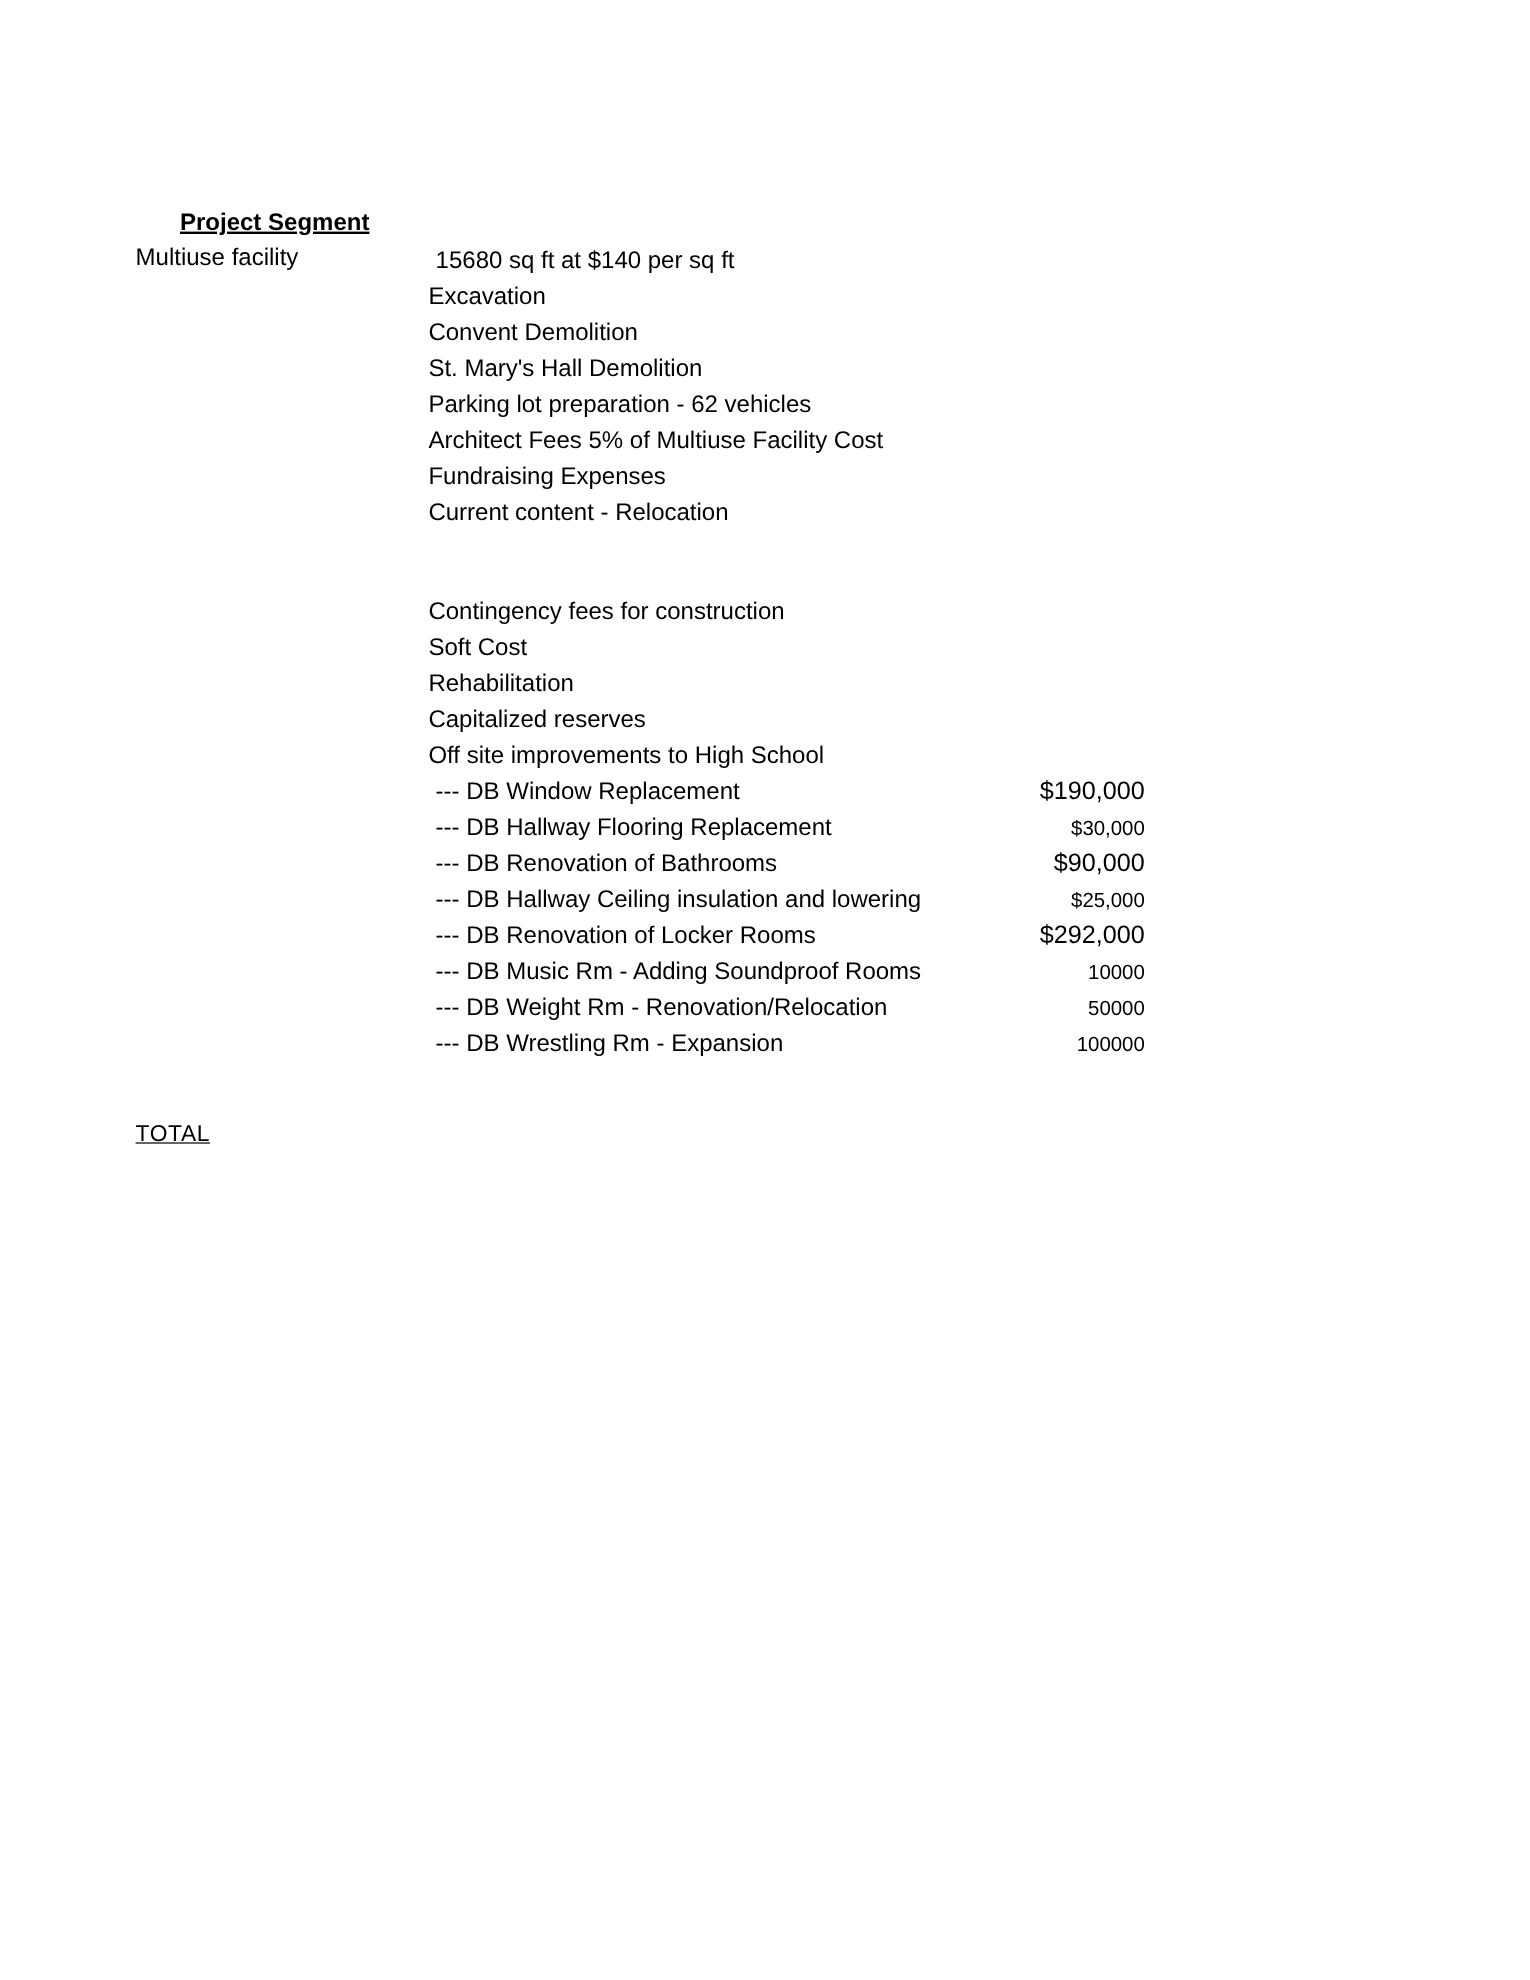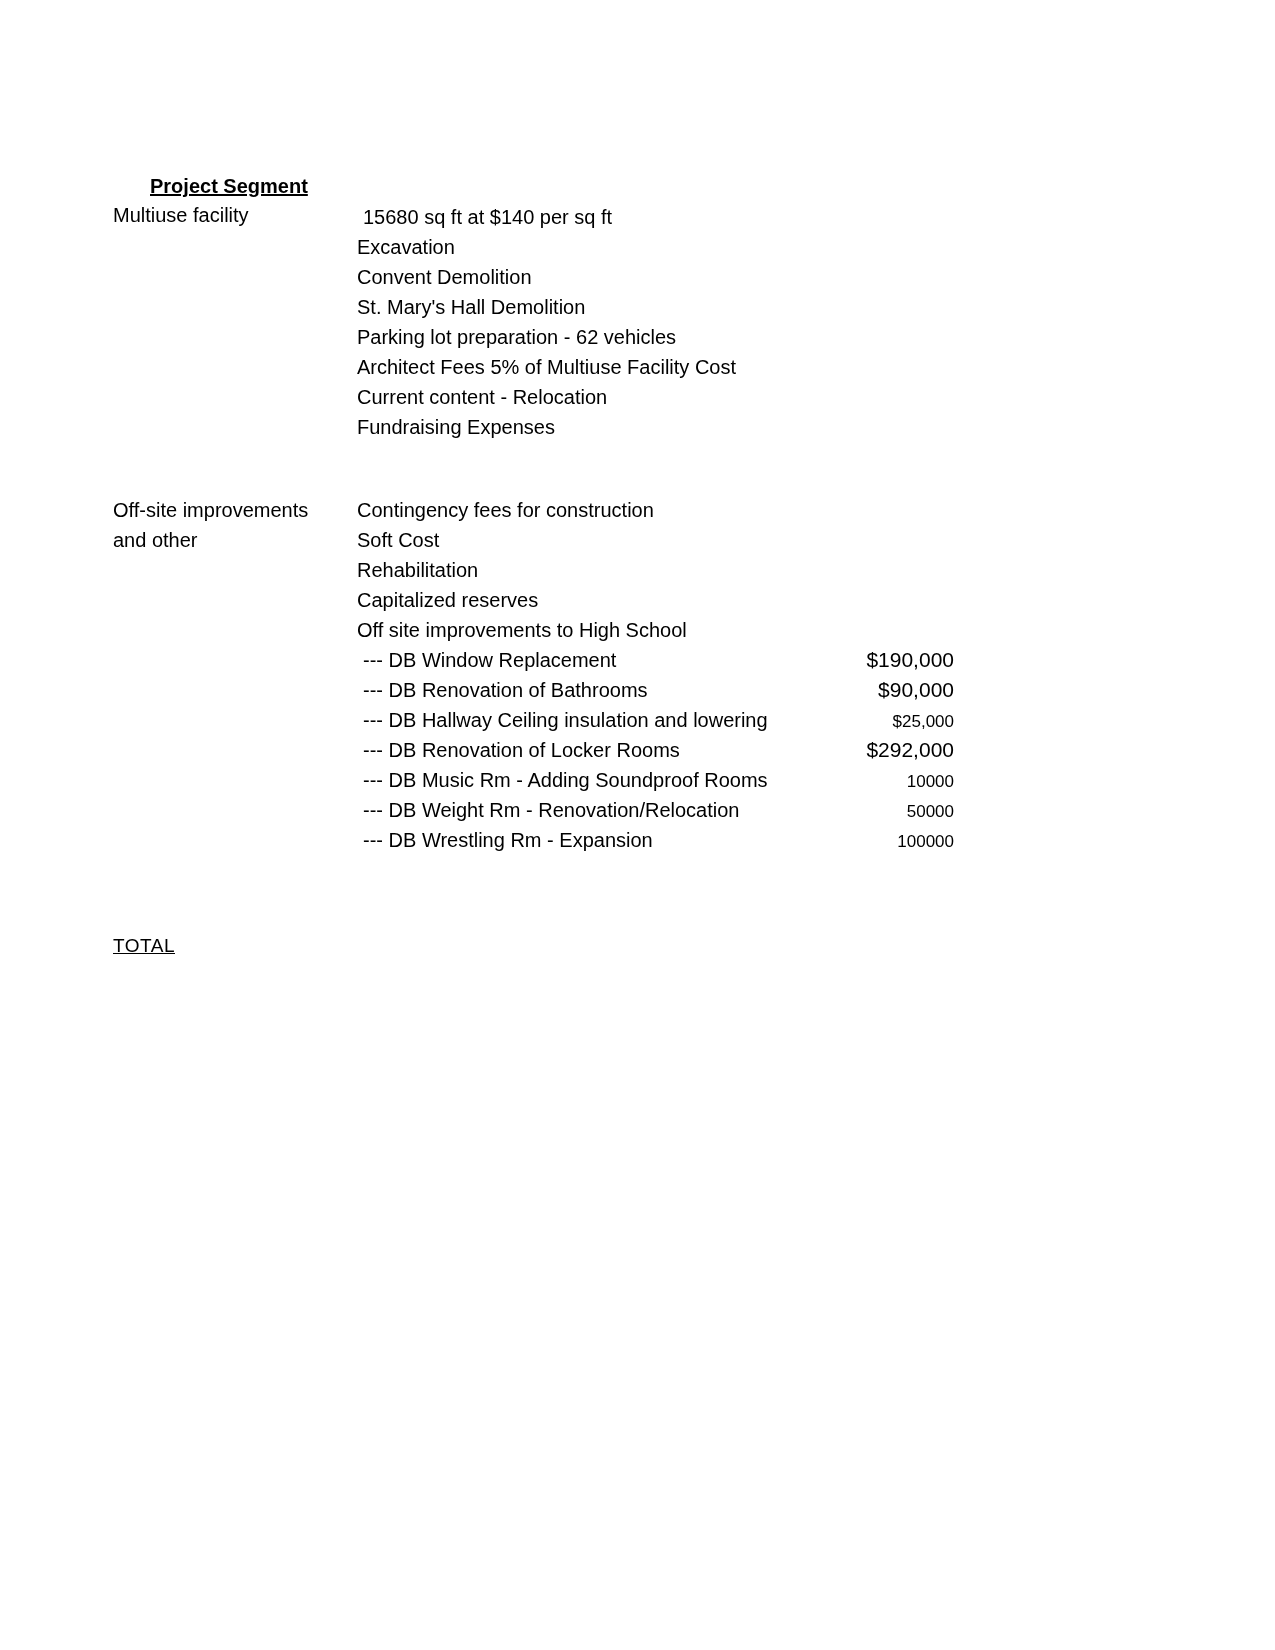--- a/index.html
+++ b/index.html
@@ -89,31 +89,27 @@
     <div class="row">
         <span class="t">St. Mary's Hall Demolition</span>
       </div>
     <div class="row">
         <span class="t">Parking lot preparation - 62 vehicles</span>
       </div>
     <div class="row">
         <span class="t">Architect Fees 5% of Multiuse Facility Cost</span>
       </div>
     <div class="row">
-        <span class="t">Current content - Relocation</span>
+        <span class="t">Fundraising Expenses</span>
       </div>
     <div class="row">
-        <span class="t">Fundraising Expenses</span>
+        <span class="t">Current content - Relocation</span>
       </div>
   </div>
 
-  <div class="sec-label sec-label-2">
-    <div>Off-site improvements</div>
-    <div>and other</div>
-  </div>
 
   <div class="items items-2">
     <div class="row">
         <span class="t">Contingency fees for construction</span>
         <span class="amt amt-sm"></span>
       </div>
     <div class="row">
         <span class="t">Soft Cost</span>
         <span class="amt amt-sm"></span>
       </div>
@@ -125,20 +121,24 @@
         <span class="t">Capitalized reserves</span>
         <span class="amt amt-sm"></span>
       </div>
     <div class="row">
         <span class="t">Off site improvements to High School</span>
         <span class="amt amt-sm"></span>
       </div>
     <div class="row indent">
         <span class="t">--- DB Window Replacement</span>
         <span class="amt amt-lg">$190,000</span>
+      </div>
+    <div class="row indent">
+        <span class="t">--- DB Hallway Flooring Replacement</span>
+        <span class="amt amt-sm">$30,000</span>
       </div>
     <div class="row indent">
         <span class="t">--- DB Renovation of Bathrooms</span>
         <span class="amt amt-lg">$90,000</span>
       </div>
     <div class="row indent">
         <span class="t">--- DB Hallway Ceiling insulation and lowering</span>
         <span class="amt amt-sm">$25,000</span>
       </div>
     <div class="row indent">

